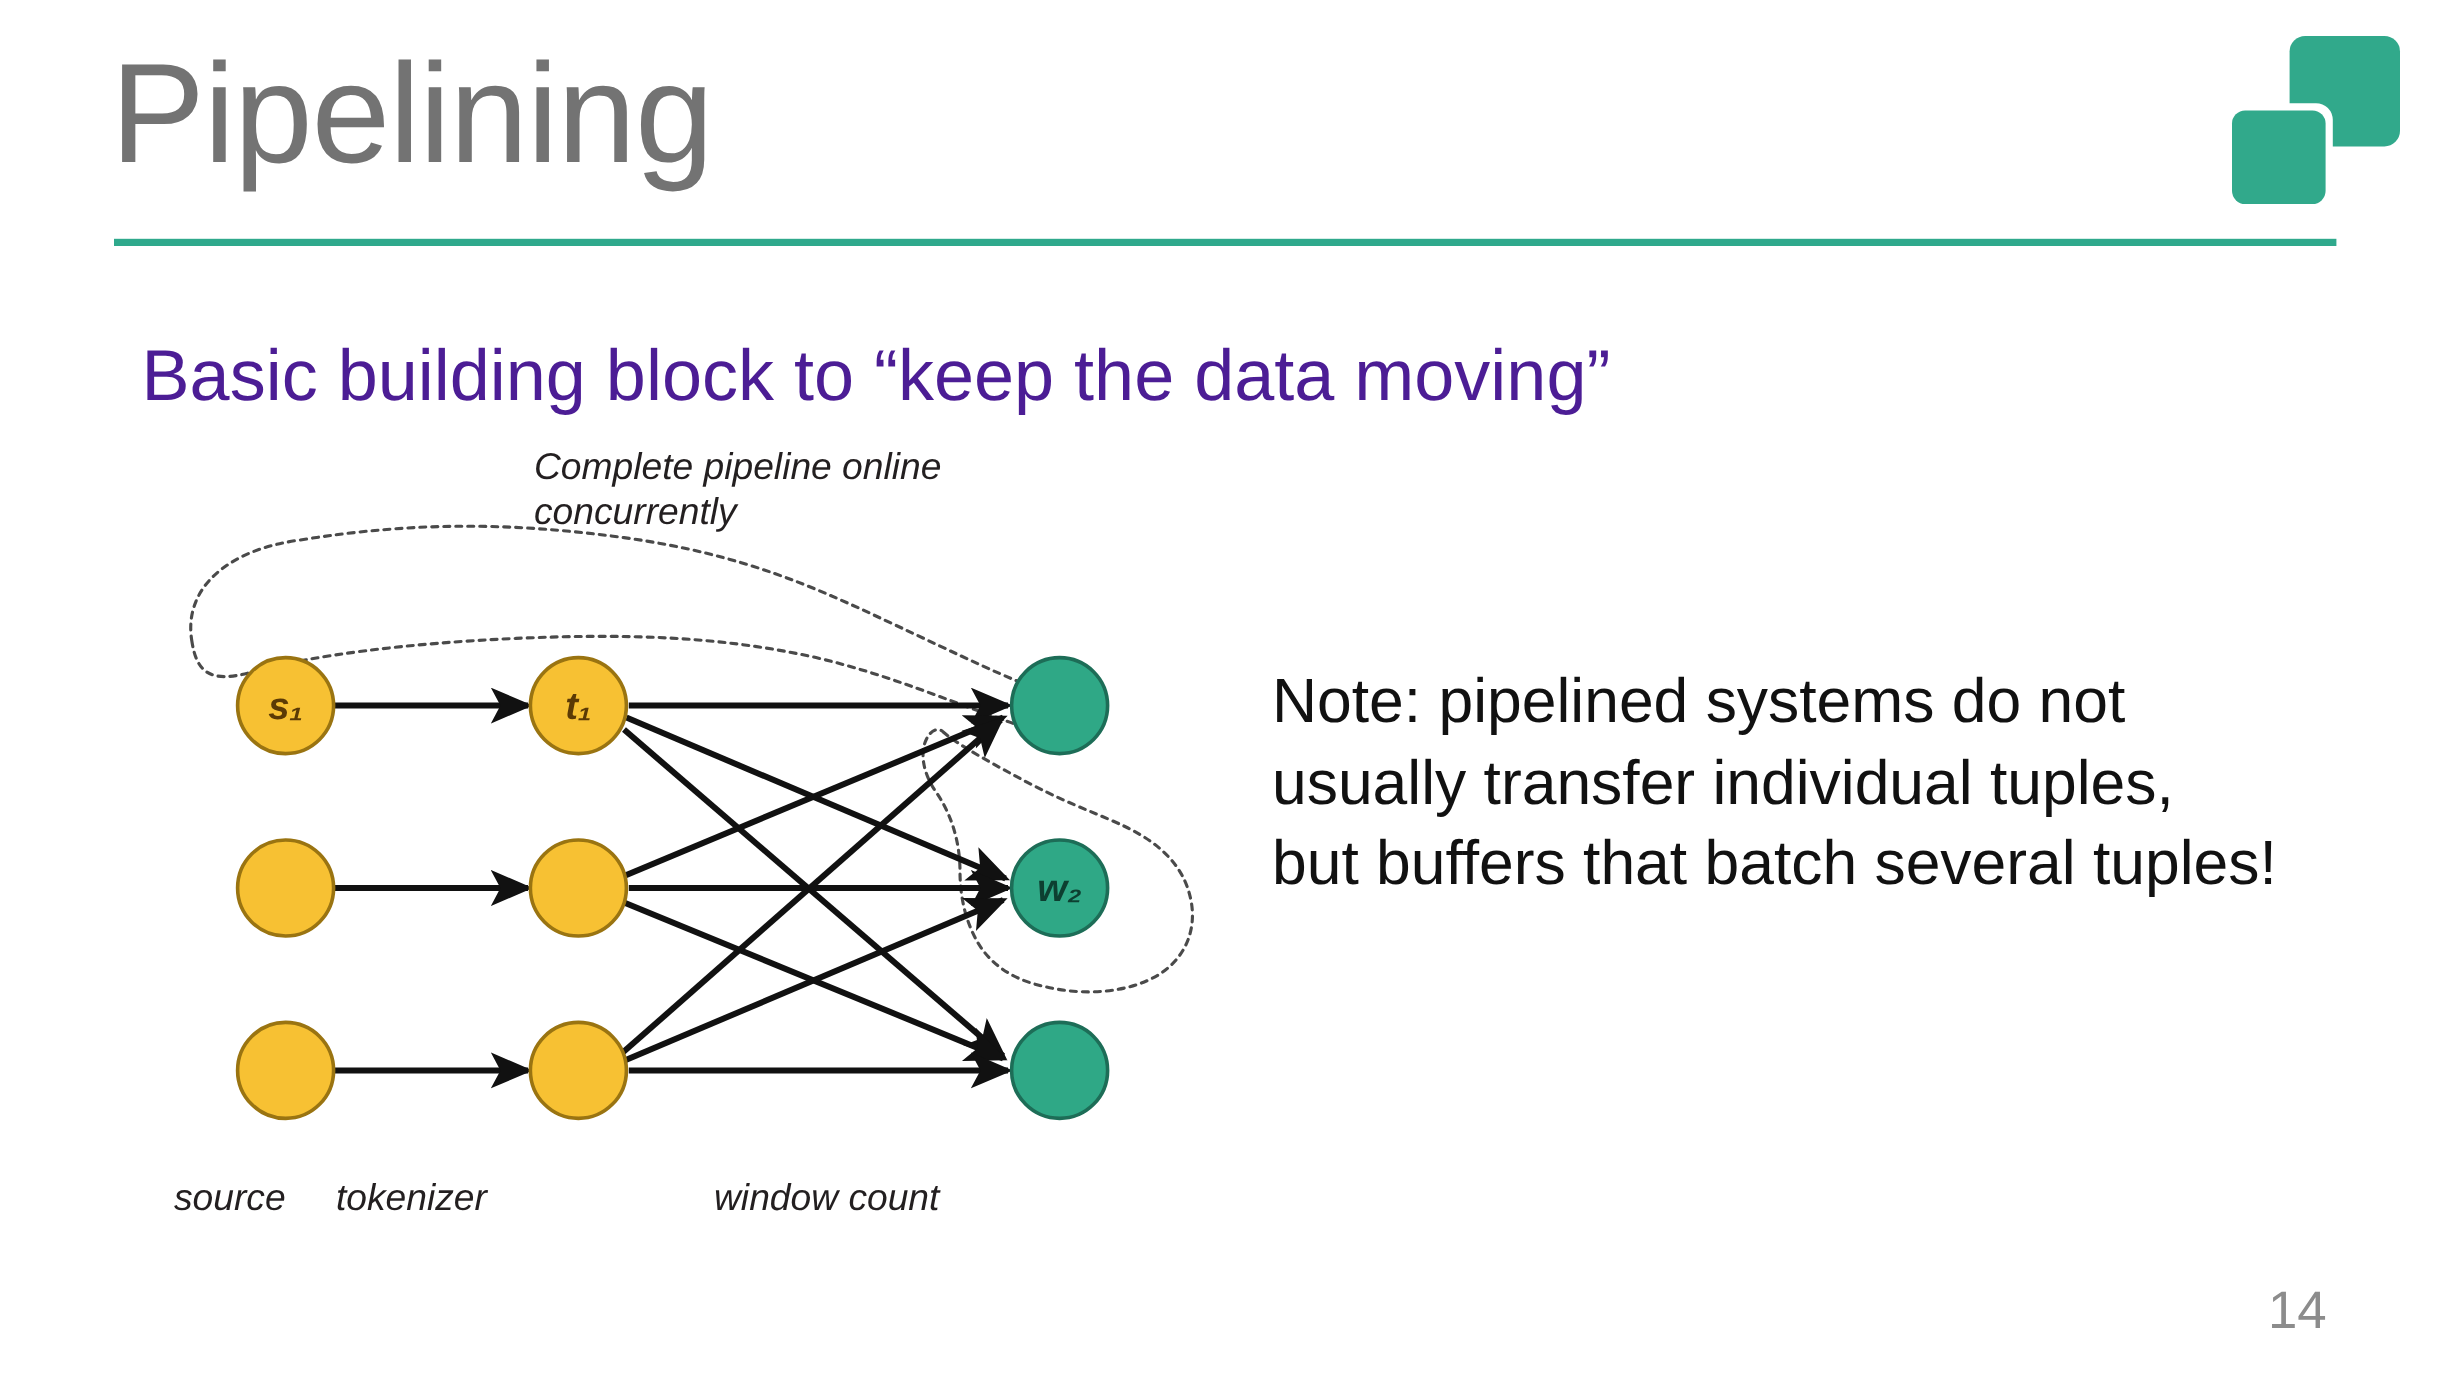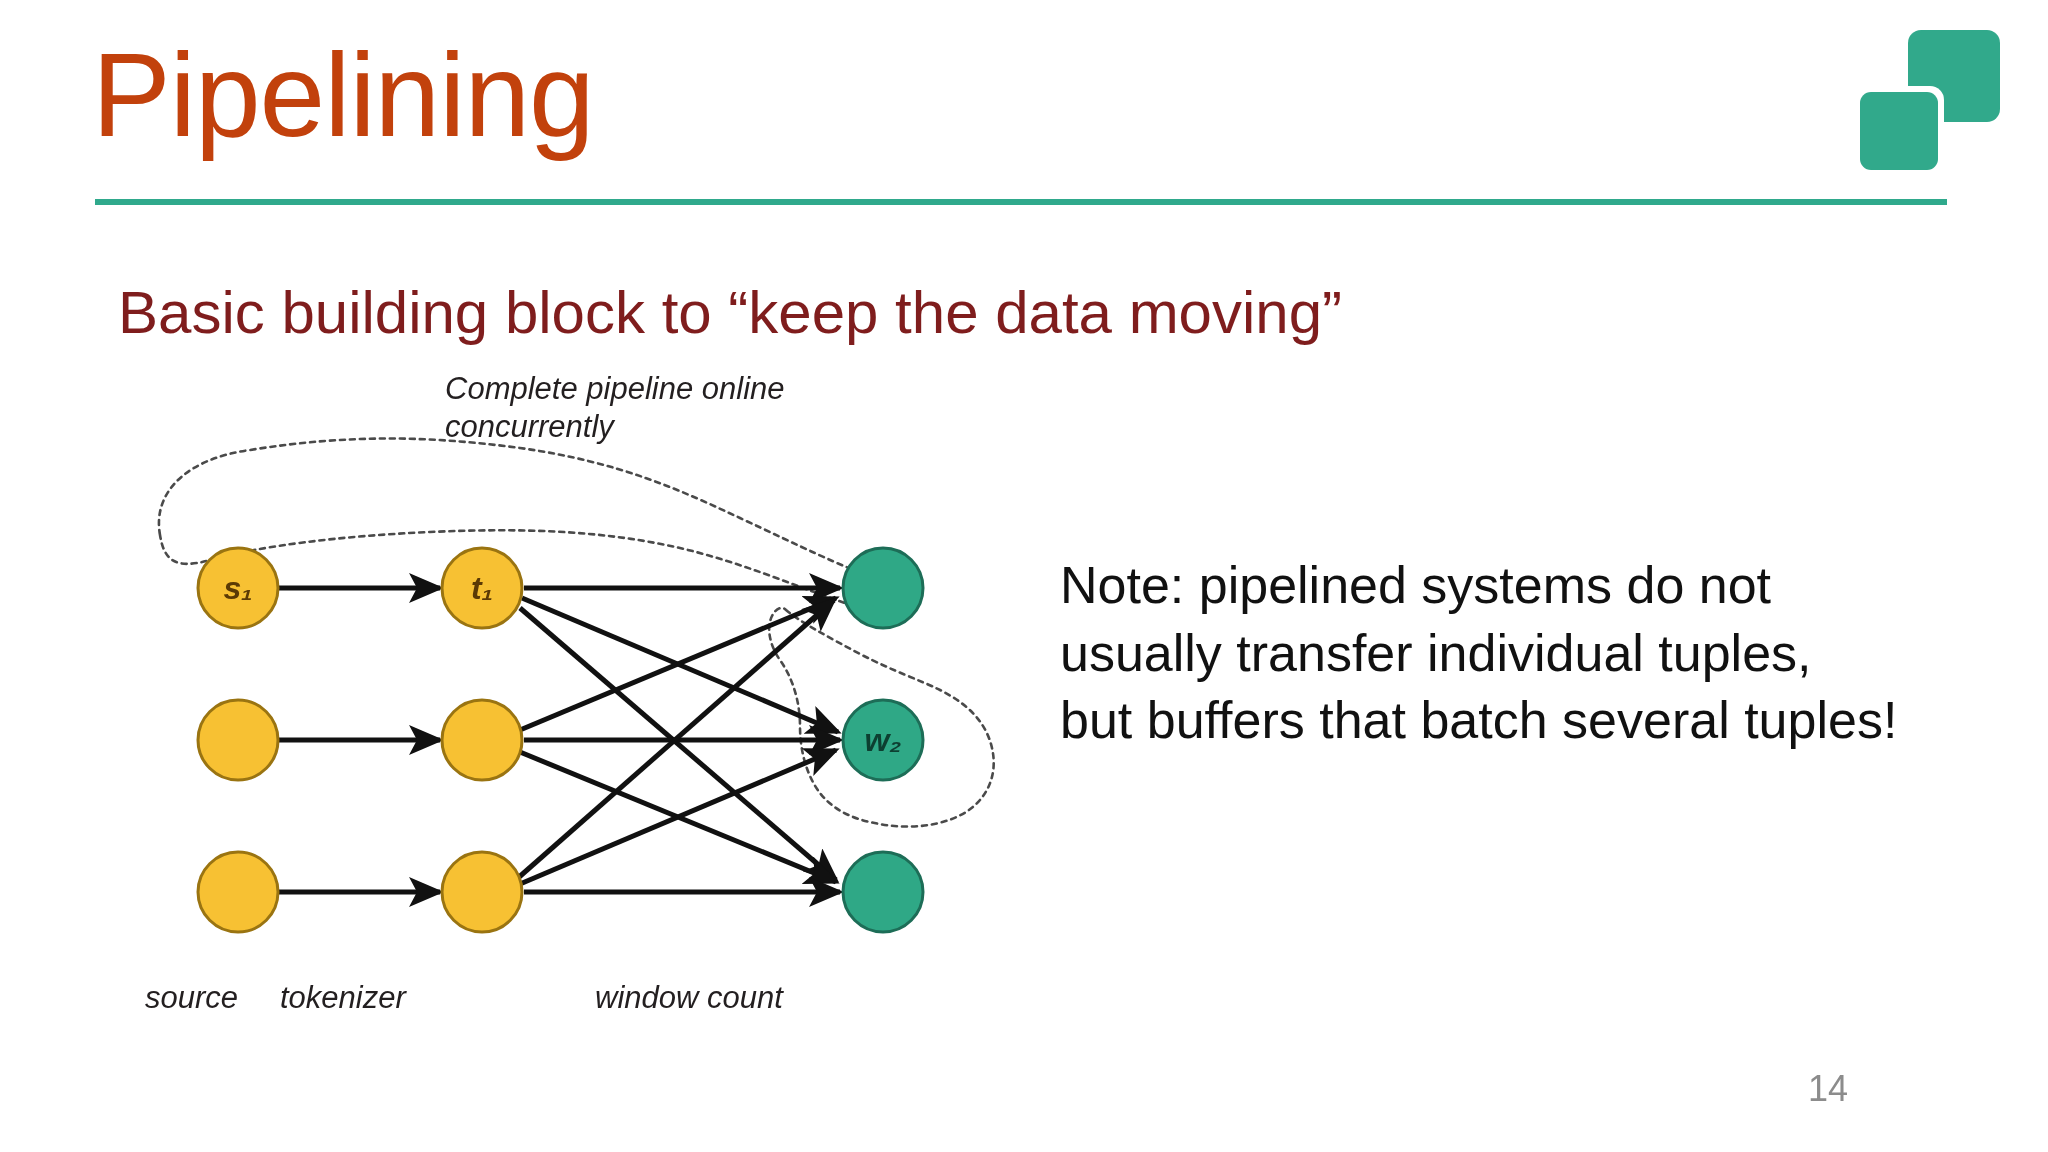--- a/index.html
+++ b/index.html
@@ -19,21 +19,21 @@
   }
 
   
   #slide-title {
     position: absolute;
     left: 92px;
     top: 36px;
     font-size: 118px;
     line-height: 1.0;
     font-weight: 400;
-    color: #c2410c;
+    color: #737373;
     letter-spacing: -1px;
     white-space: nowrap;
   }
   #title-rule {
     position: absolute;
     left: 95px;
     top: 199px;
     width: 1852px;
     height: 6px;
     background: #2FA98C;
@@ -66,21 +66,21 @@
     border-radius: 11px;
     box-shadow: 3px -3px 0 3px #ffffff;
   }
 
   
   #subtitle {
     position: absolute;
     left: 118px;
     top: 278px;
     font-size: 60px;
-    color: #7f1d1d;
+    color: #4c1d95;
     font-weight: 400;
     white-space: nowrap;
   }
 
   
   #figure {
     position: absolute;
     left: 100px;
     top: 370px;
     width: 1000px;
@@ -123,23 +123,23 @@
     width: 920px;
     font-size: 52px;
     line-height: 1.30;
     color: #111111;
   }
   #note div { white-space: nowrap; }
 
   
   #page-number {
     position: absolute;
-    left: 1808px;
+    left: 1890px;
     top: 1068px;
-    font-size: 36px;
+    font-size: 44px;
     color: #8c8c8c;
   }
 </style>
 </head>
 <body>
 
 <div id="slide">
 
   <div id="slide-title">Pipelining</div>
   <div id="title-rule"></div>

